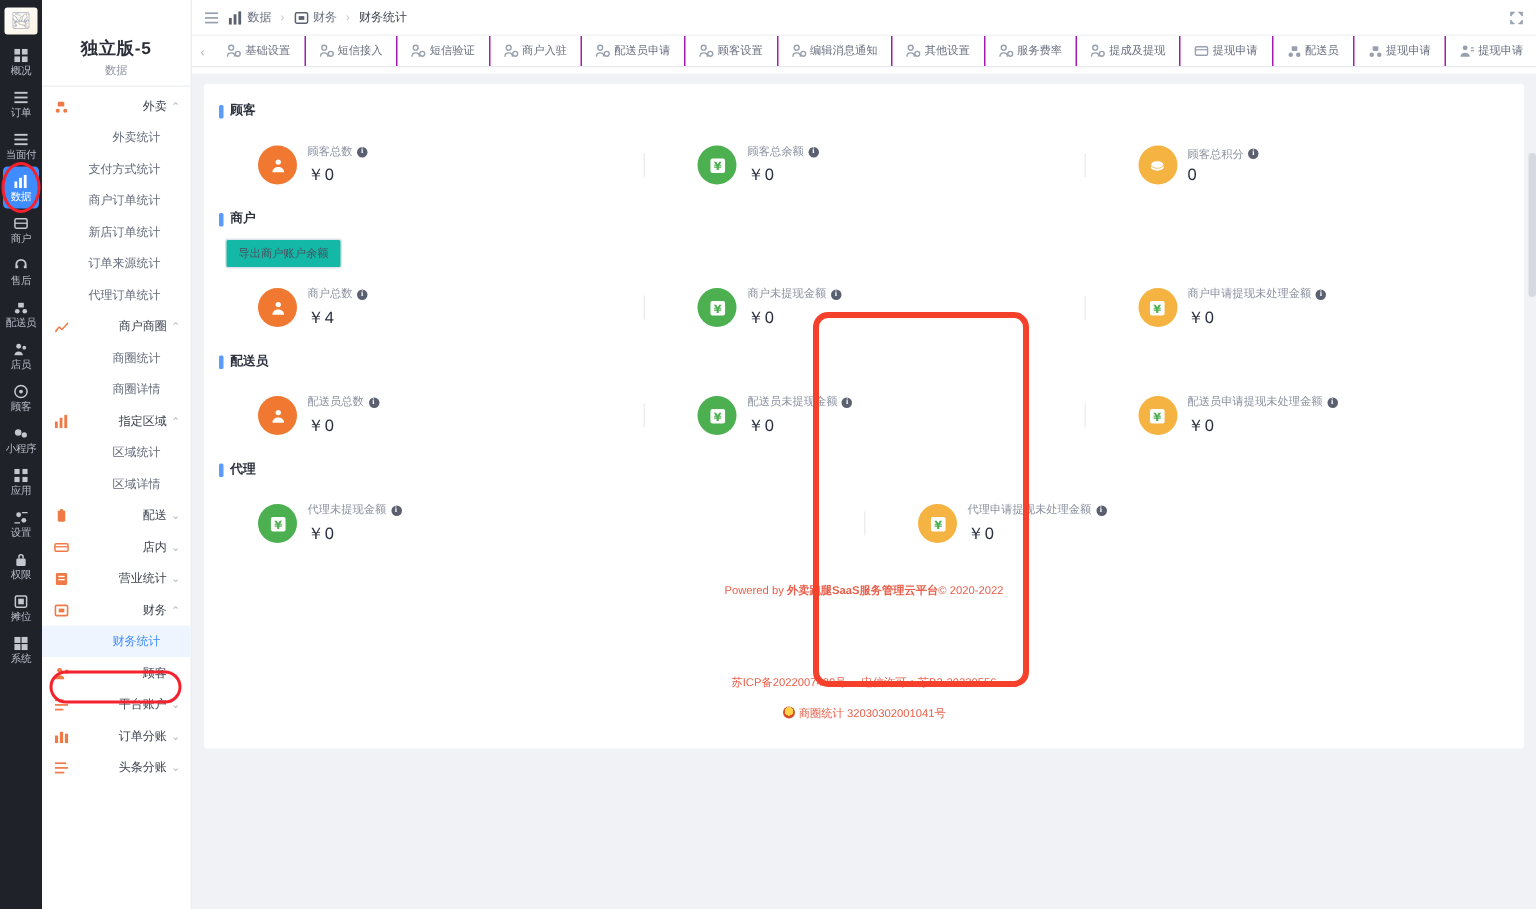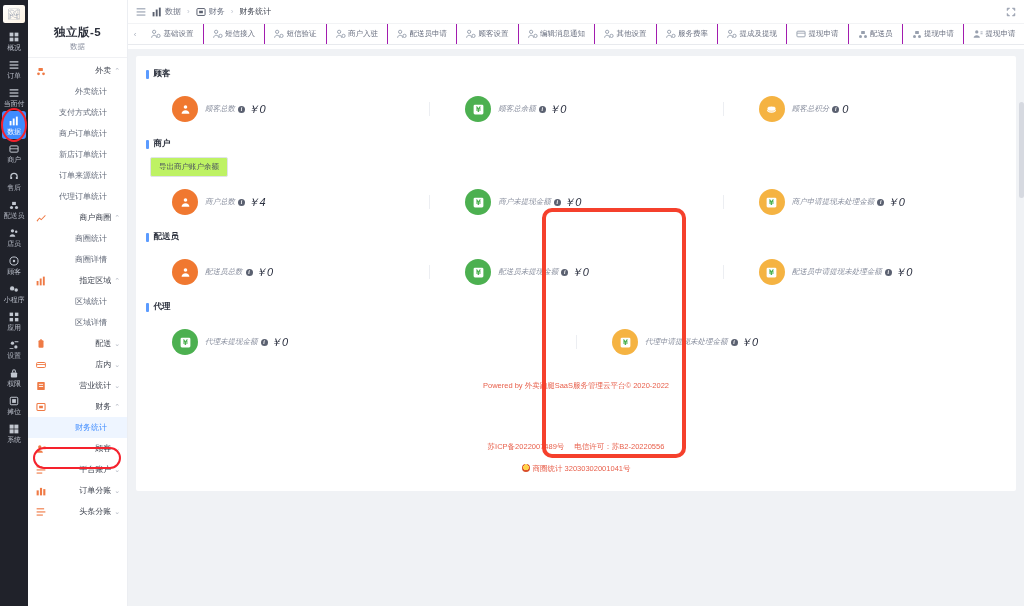--- a/index.html
+++ b/index.html
@@ -95,58 +95,58 @@
   .sect-head {
     display: flex; align-items: center; gap: 5px; padding: 4px 0 4px 10px;
     font-size: 8.5px; color: #2f3440; font-weight: 600;
   }
   .sect-head::before {
     content: ""; width: 2.5px; height: 9px; background: #5b9bff; border-radius: 1px;
     display: inline-block;
   }
   .export-btn {
     margin: 3px 0 0 14px; display: inline-flex; align-items: center; justify-content: center;
-    border: 1px solid #e0e3e9; background: #bef264; border-radius: 2px;
+    border: 1px solid #e0e3e9; background: #14b8a6; border-radius: 2px;
     font-size: 7.5px; color: #4a5060; padding: 4px 8px; cursor: pointer;
   }
 
   .row { display: flex; align-items: stretch; padding: 12px 0 12px; }
   .cell {
     flex: 1; display: flex; align-items: center; gap: 7px;
     padding-left: 36px; position: relative;
   }
   .cell + .cell::before {
     content: ""; position: absolute; left: 0; top: 6px; bottom: 6px;
     width: 1px; background: #eceef2;
   }
   .bubble {
     width: 26px; height: 26px; border-radius: 50%; flex: 0 0 26px;
     display: flex; align-items: center; justify-content: center; color: #fff;
   }
   .bubble svg { width: 13px; height: 13px; fill: #fff; }
   .b-orange { background: #F07830; }
   .b-green  { background: #4CB050; }
   .b-yellow { background: #F5B342; }
-  .ctext { display: flex; flex-direction: row; gap: 3px; font-style: italic; }
+  .ctext { display: flex; flex-direction: column; gap: 3px; }
   .clabel { font-size: 7.5px; color: #8b91a0; display: flex; align-items: center; gap: 3px; }
   .info-dot {
     width: 7px; height: 7px; border-radius: 50%; background: #5a6070; color: #fff;
     font-size: 5.5px; line-height: 7px; text-align: center; font-weight: bold; cursor: pointer;
     font-family: "Liberation Serif", serif;
   }
   .cvalue { font-size: 11px; color: #2b3040; letter-spacing: .5px; }
 
   .highlight-box {
     position: absolute; left: 542px; top: 208px; width: 144px; height: 250px;
     border: 4px solid #F5402C; border-radius: 10px; pointer-events: none; z-index: 5;
   }
 
   .footer { text-align: center; padding: 12px 0 0; line-height: 1.75; }
   .f1 { font-size: 7.5px; color: #e8604c; }
-  .f1 b { font-weight: 400; }
+  .f1 b { font-weight: 700; }
   .f2 { font-size: 7.5px; color: #e8604c; margin-top: 48px; }
   .f2 span { margin: 0 5px; }
   .f3 { font-size: 7.5px; color: #e8604c; display: inline-flex; align-items: center; gap: 3px; justify-content: center; }
   .badge-ico {
     width: 8px; height: 8px; border-radius: 50%;
     background: radial-gradient(circle at 50% 40%, #ffd24a 0 45%, #d94f2a 46% 100%);
     display: inline-block;
   }
 
   .right-scroll {

